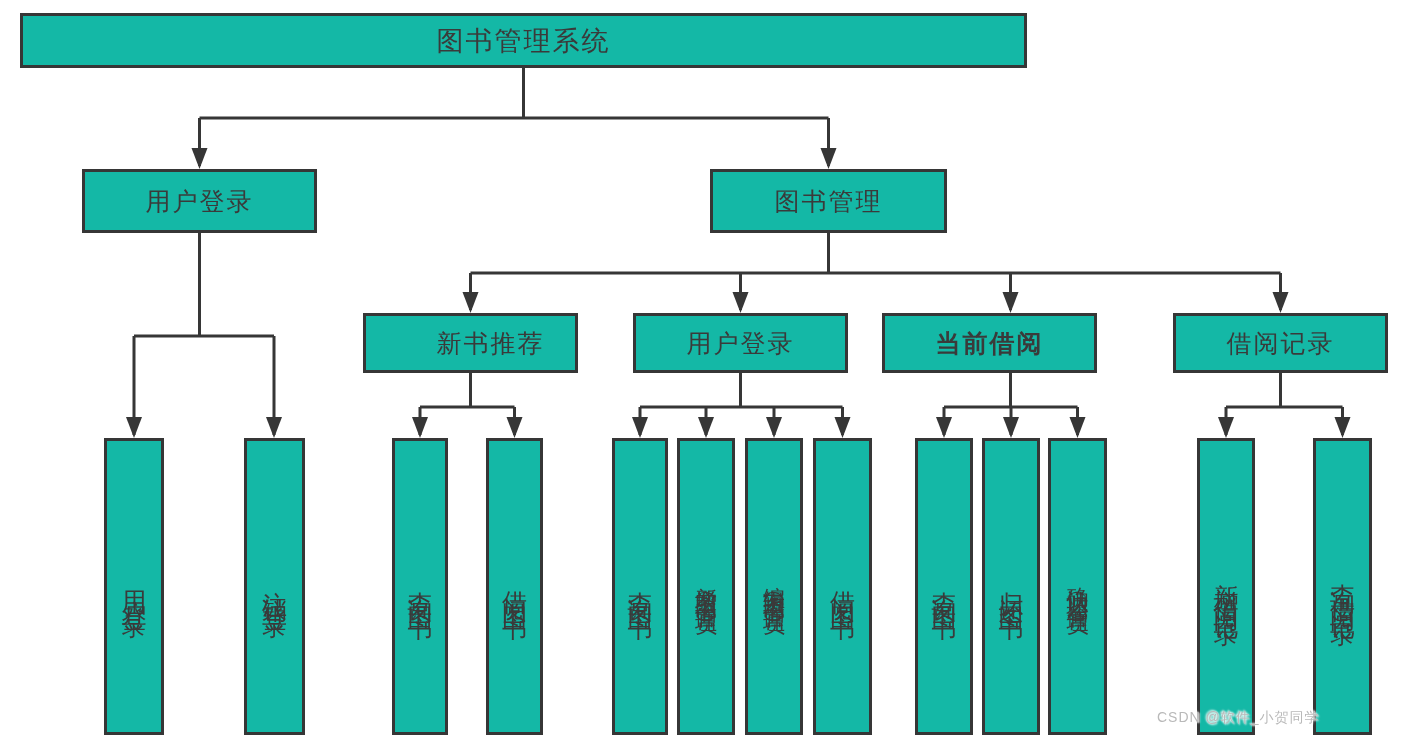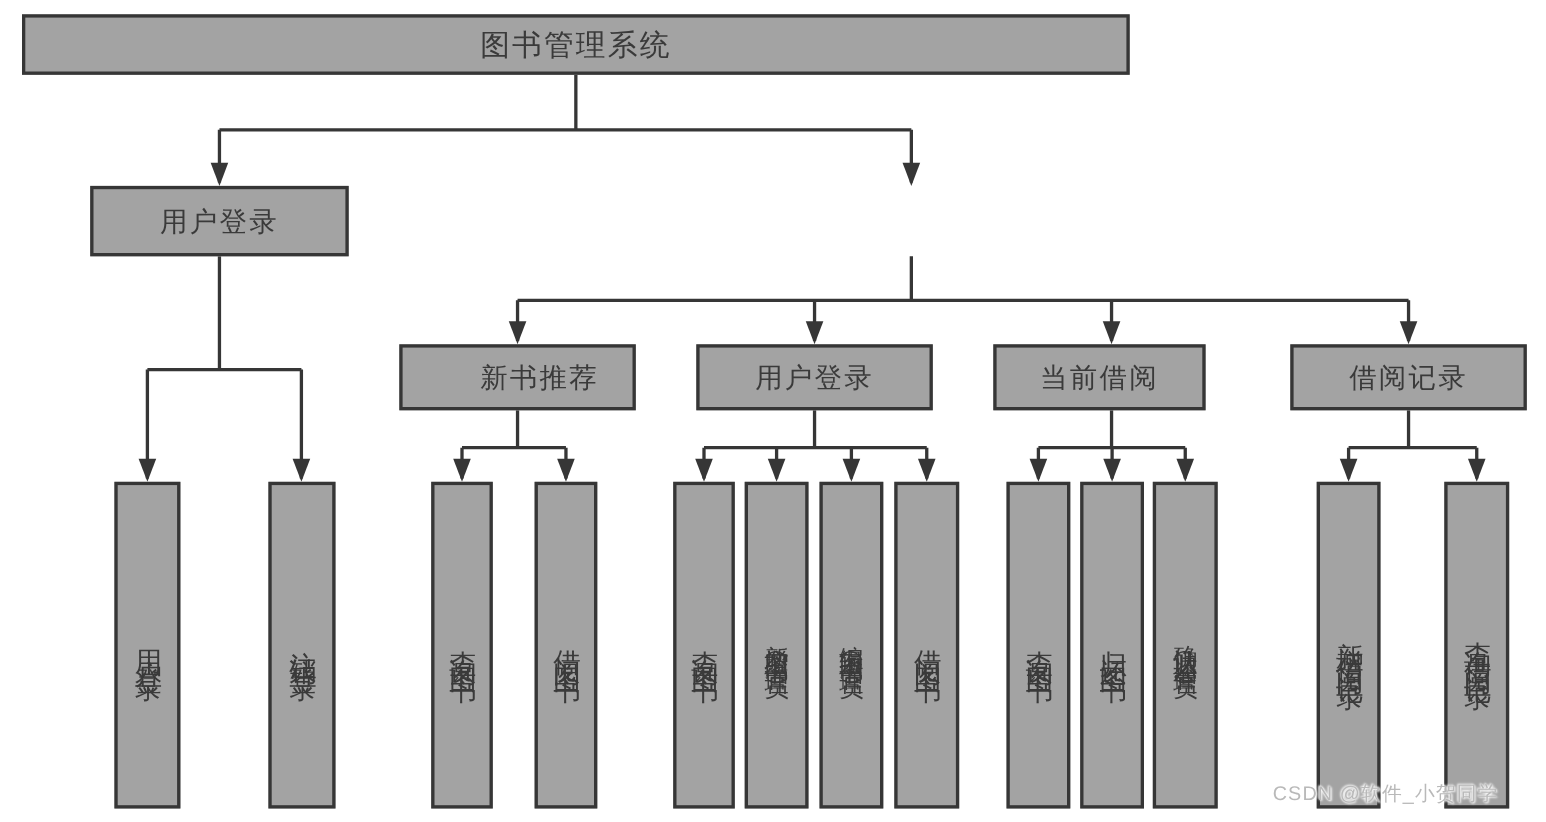--- a/index.html
+++ b/index.html
@@ -9,21 +9,21 @@
     width: 1405px;
     height: 747px;
     background: #ffffff;
     font-family: "Liberation Sans", sans-serif;
     color: #3a3a3a;
     overflow: hidden;
   }
   .wires { position: absolute; left: 0; top: 0; }
   .box {
     position: absolute;
-    background: #a3a3a3;
+    background: #14b8a6;
     border: 3px solid #363636;
     box-sizing: border-box;
     display: flex;
     align-items: center;
     justify-content: center;
     text-align: center;
   }
   .hbox { font-size: 25px; letter-spacing: 2px; white-space: nowrap; }
   .root-box { font-size: 27px; }
   .leaf { top: 438px; height: 297px; }
@@ -32,21 +32,21 @@
     text-orientation: mixed;
     font-size: 25px;
     letter-spacing: 8px;
     line-height: 1;
   }
   .vlong { font-size: 22px; letter-spacing: 4px; }
   .watermark {
     position: absolute;
     left: 1157px;
     top: 709px;
-    font-size: 18px;
+    font-size: 14px;
     letter-spacing: 1px;
     white-space: nowrap;
     z-index: 5;
     color: #b9b9b9;
     text-shadow: 0 0 2px #ffffff, 1px 1px 2px #ffffff, -1px -1px 2px #ffffff;
   }
 </style>
 </head>
 <body>
 
@@ -90,24 +90,25 @@
       <path d="M1011 438 l-8 -21 h16 z"></path>
       <path d="M1077.5 438 l-8 -21 h16 z"></path>
       <path d="M1226 438 l-8 -21 h16 z"></path>
       <path d="M1342.5 438 l-8 -21 h16 z"></path>
     </g>
   </svg>
 
   <div class="box hbox root-box" style="left:20px; top:13px; width:1007px; height:55px;">图书管理系统</div>
 
   <div class="box hbox" style="left:82px; top:169px; width:235px; height:64px;">用户登录</div>
+  <div class="box hbox" style="left:710px; top:169px; width:237px; height:64px;">图书管理</div>
 
   <div class="box hbox" style="left:363px; top:313px; width:215px; height:60px;padding-left:40px;">新书推荐</div>
   <div class="box hbox" style="left:633px; top:313px; width:215px; height:60px;">用户登录</div>
-  <div class="box hbox" style="left:903px; top:313px; width:193px; height:60px;">当前借阅</div>
+  <div class="box hbox" style="left:882px; top:313px; width:215px; height:60px;font-weight:bold;">当前借阅</div>
   <div class="box hbox" style="left:1173px; top:313px; width:215px; height:60px;">借阅记录</div>
 
   <div class="box leaf" style="left:104px; width:60px;">
     <span class="vtext">用户登录</span>
   </div>
   <div class="box leaf" style="left:244px; width:61px;">
     <span class="vtext">注销登录</span>
   </div>
 
   <div class="box leaf" style="left:392px; width:56px;">

